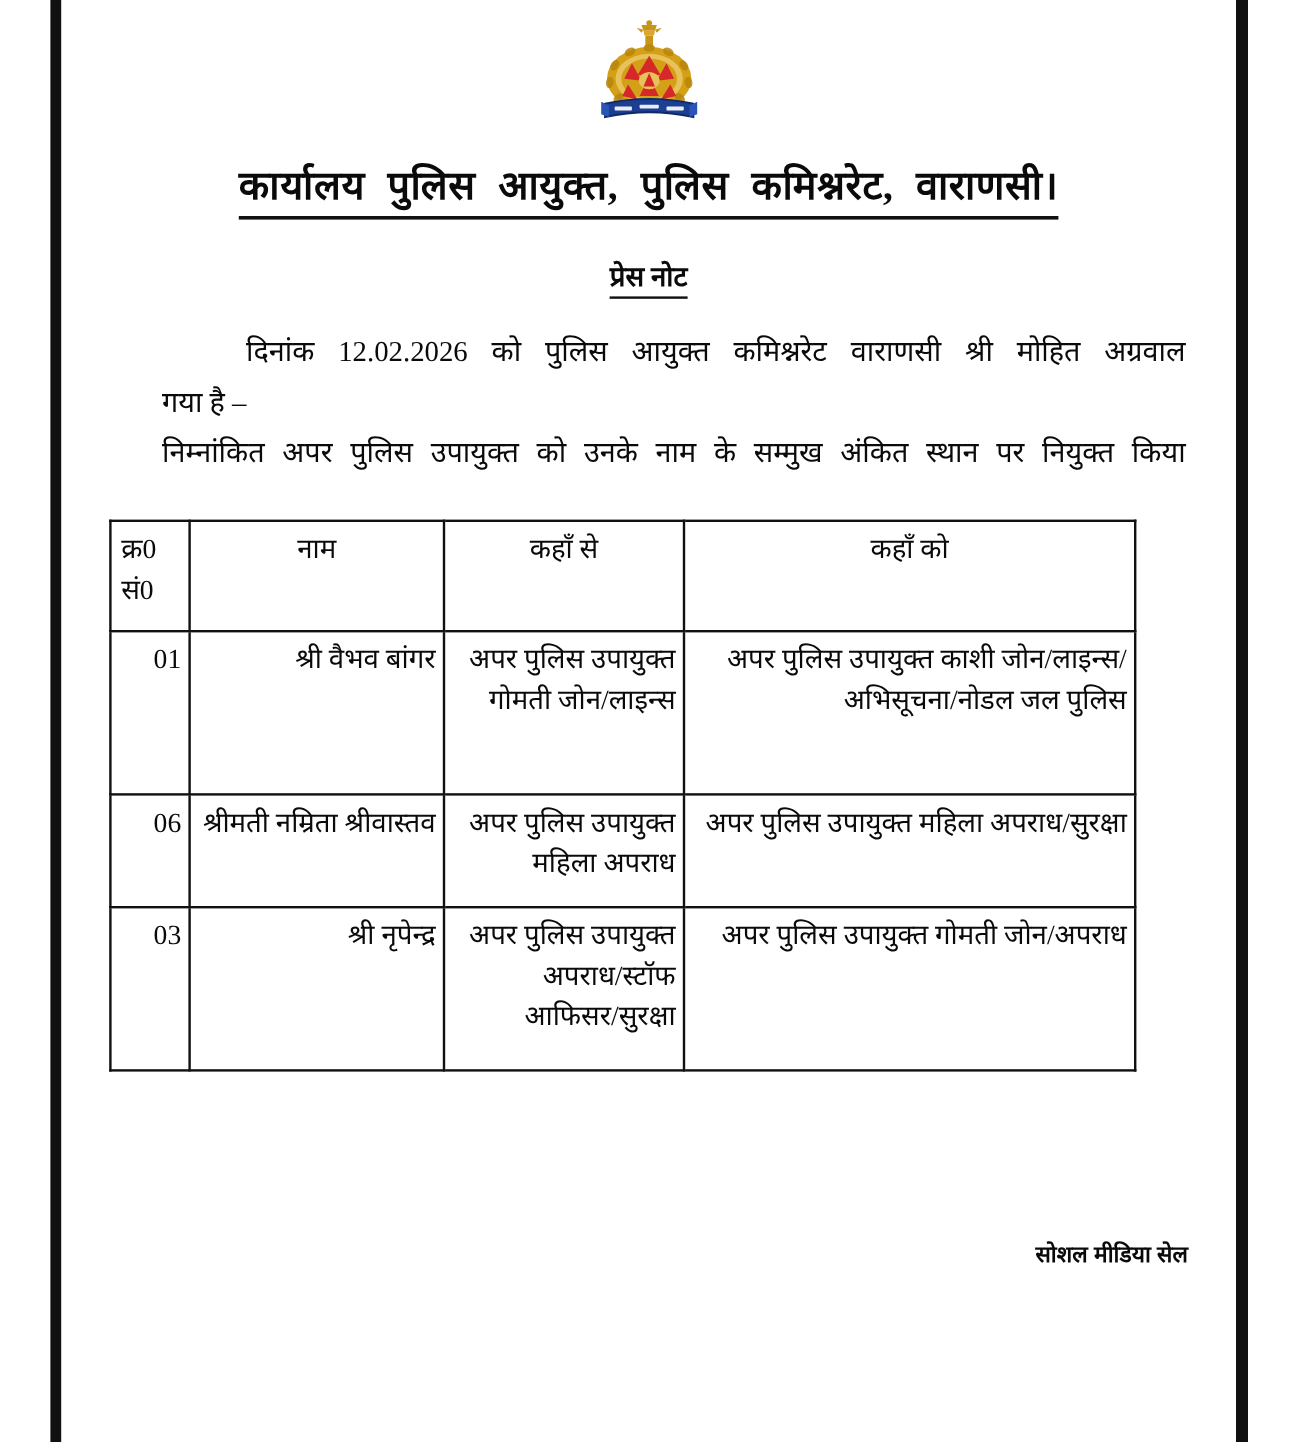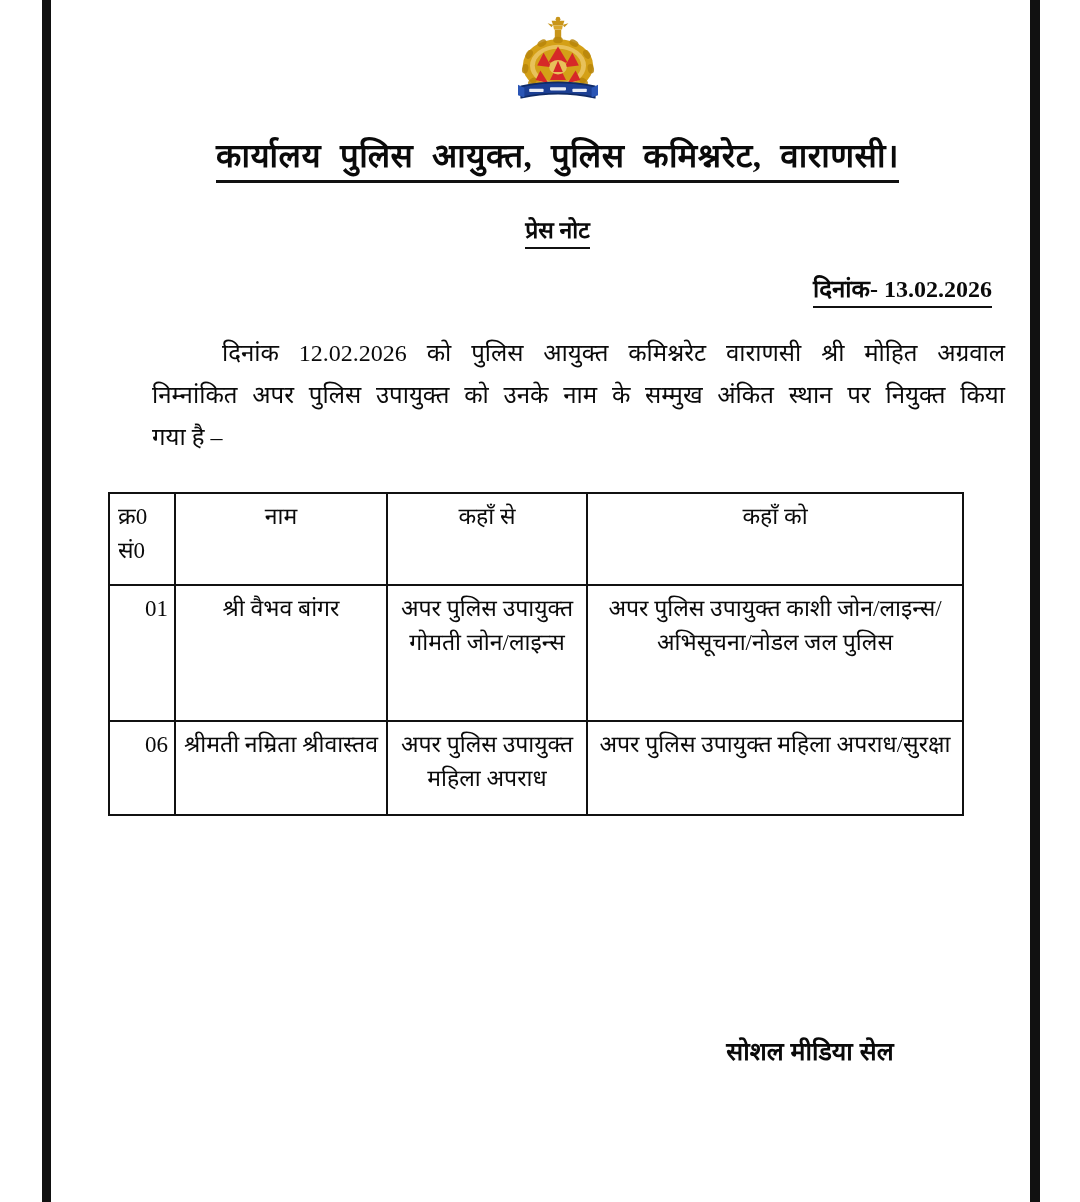--- a/index.html
+++ b/index.html
@@ -44,21 +44,20 @@
     height: 1202px;
     background: #ffffff;
     z-index: 2;
   }
 
   .content {
     position: absolute;
     left: 0;
     top: 0;
     width: 979px;
-    padding-left: 17px;
   }
 
   
   .emblem-wrap {
     text-align: center;
     padding-top: 16px;
     height: 104px;
   }
   .emblem {
     display: inline-block;
@@ -162,34 +161,34 @@
   col.w-sno  { width: 66px; }
   col.w-name { width: 212px; }
   col.w-from { width: 200px; }
   col.w-to   { width: 376px; }
 
   td.sno {
     font-weight: bold;
     text-align: right;
     padding-left: 10px;
   }
-  td.ctr { text-align: center; font-family: Liberation Serif, serif; }
+  td.ctr { text-align: right; font-family: Liberation Serif, serif; }
 
   .rowpad-1 td { height: 122px; }
   .rowpad-2 td { height: 80px; }
   .rowpad-3 td { height: 122px; }
 
   
   .footer {
     position: absolute;
     right: 40px;
     top: 1032px;
     width: 360px;
-    text-align: center;
-    font-size: 25px;
+    text-align: right;
+    font-size: 19px;
     font-weight: bold;
     line-height: 1.55;
     font-family: "Liberation Sans", "DejaVu Sans", sans-serif;
   }
   .footer div { display: block; }
 </style>
 </head>
 <body>
 
 <div class="outer-gutter left"></div>
@@ -256,26 +255,25 @@
             </g>
           </g>
         </svg>
       </span>
     </div>
 
     <h1 class="doc-title"><span class="u">कार्यालय  पुलिस  आयुक्त,  पुलिस  कमिश्नरेट,  वाराणसी।</span></h1>
 
     <div class="subtitle"><span class="u">प्रेस नोट</span></div>
 
-    <div class="date-line"><span class="u">दिनांक- 13.02.2026</span></div>
 
     <div class="body-para">
       <span class="ln">दिनांक 12.02.2026 को पुलिस आयुक्त कमिश्नरेट वाराणसी श्री मोहित अग्रवाल</span>
+      <span class="ln last">गया है –</span>
       <span class="ln">निम्नांकित अपर पुलिस उपायुक्त को उनके नाम के सम्मुख अंकित स्थान पर नियुक्त किया</span>
-      <span class="ln last">गया है –</span>
     </div>
 
     <div class="table-wrap">
       <table class="assign">
         <colgroup>
           <col class="w-sno">
           <col class="w-name">
           <col class="w-from">
           <col class="w-to">
         </colgroup>
@@ -296,20 +294,26 @@
             <td class="ctr">श्री वैभव बांगर</td>
             <td class="ctr">अपर पुलिस उपायुक्त गोमती जोन/लाइन्स</td>
             <td class="ctr">अपर पुलिस उपायुक्त काशी जोन/लाइन्स/अभिसूचना/नोडल जल पुलिस</td>
           </tr>
           <tr class="rowpad-2">
             <td class="sno">06</td>
             <td class="ctr">श्रीमती नम्रिता श्रीवास्तव</td>
             <td class="ctr">अपर पुलिस उपायुक्त महिला अपराध</td>
             <td class="ctr">अपर पुलिस उपायुक्त महिला अपराध/सुरक्षा</td>
           </tr>
+          <tr class="rowpad-3">
+            <td class="sno">03</td>
+            <td class="ctr">श्री नृपेन्द्र</td>
+            <td class="ctr">अपर पुलिस उपायुक्त अपराध/स्टॉफ आफिसर/सुरक्षा</td>
+            <td class="ctr">अपर पुलिस उपायुक्त गोमती जोन/अपराध</td>
+          </tr>
         </tbody>
       </table>
     </div>
 
   </div>
 
   <div class="footer">
     <div>सोशल मीडिया सेल</div>
   </div>
 </div>

